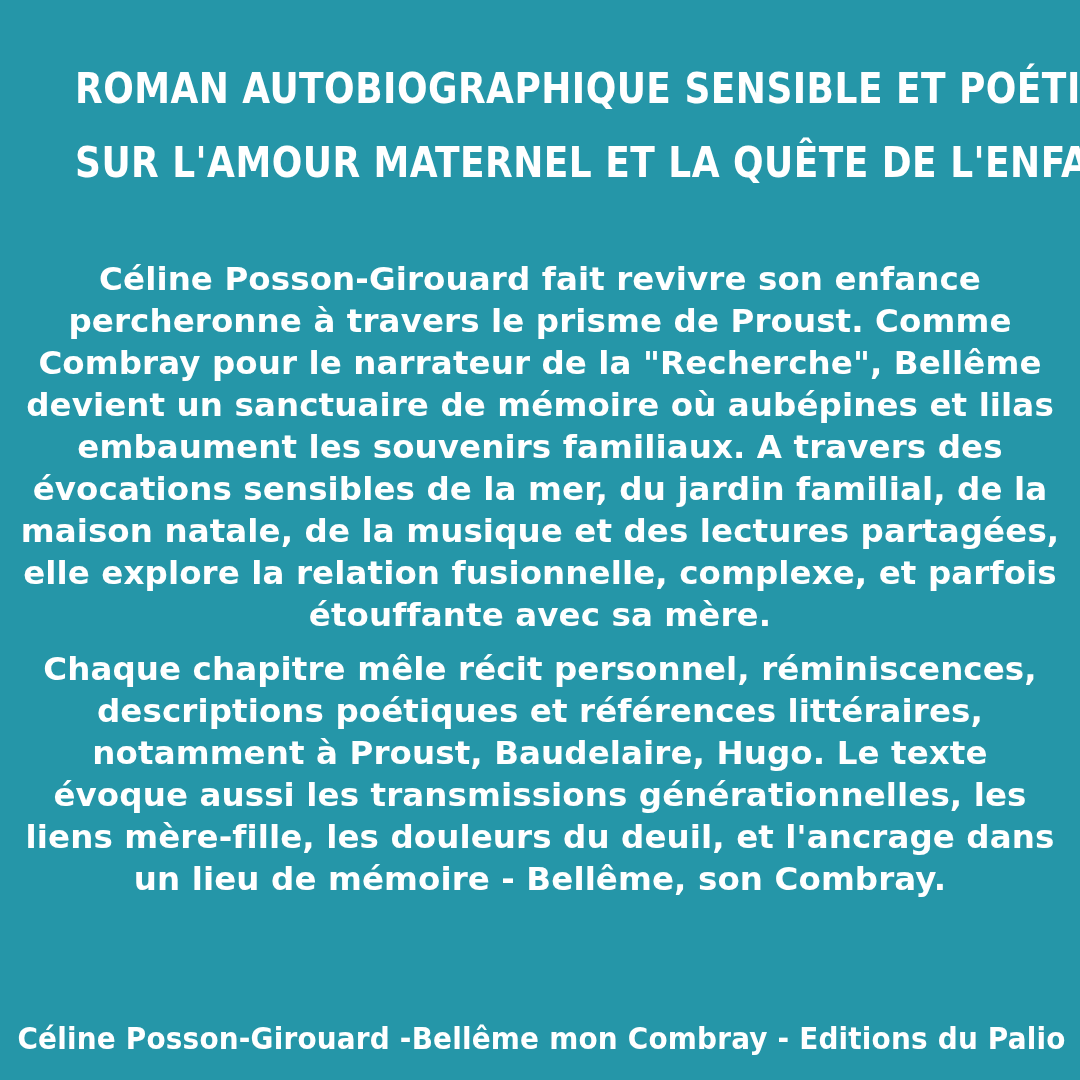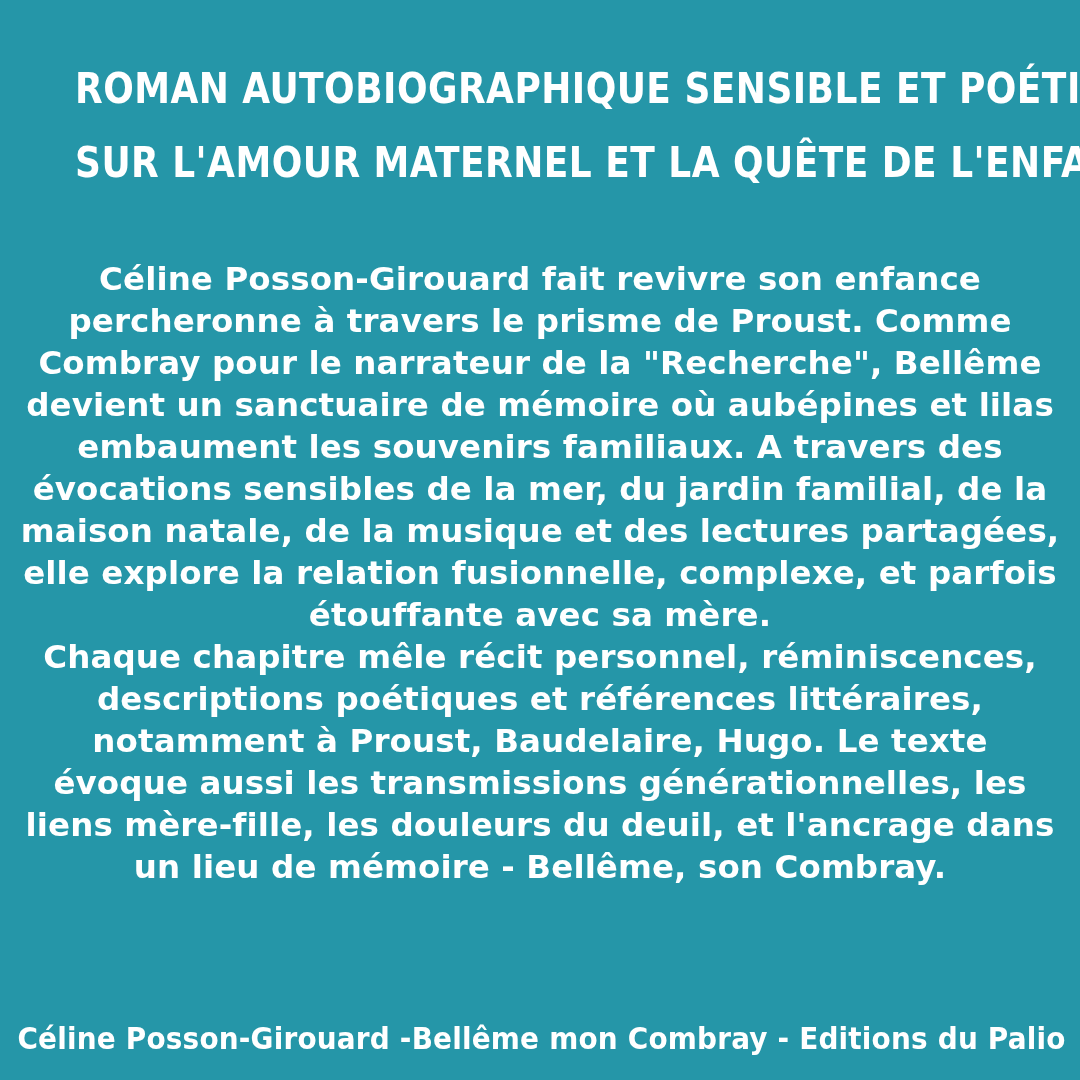--- a/index.html
+++ b/index.html
@@ -48,21 +48,21 @@
     font-family: "DejaVu Sans", sans-serif;
     font-size: 32.5px;
     font-weight: 700;
     line-height: 42px;
     letter-spacing: 0.1px;
   }
   .body-text p {
     margin: 0;
   }
   .body-text p + p {
-    margin-top: 0;
+    margin-top: 12px;
   }
   .credit {
     position: absolute;
     left: 3px;
     right: 0;
     bottom: 24px;
     text-align: center;
     color: #ffffff;
     font-family: "DejaVu Sans Condensed", "Liberation Sans Narrow", "Liberation Sans", sans-serif;
     font-weight: 700;

